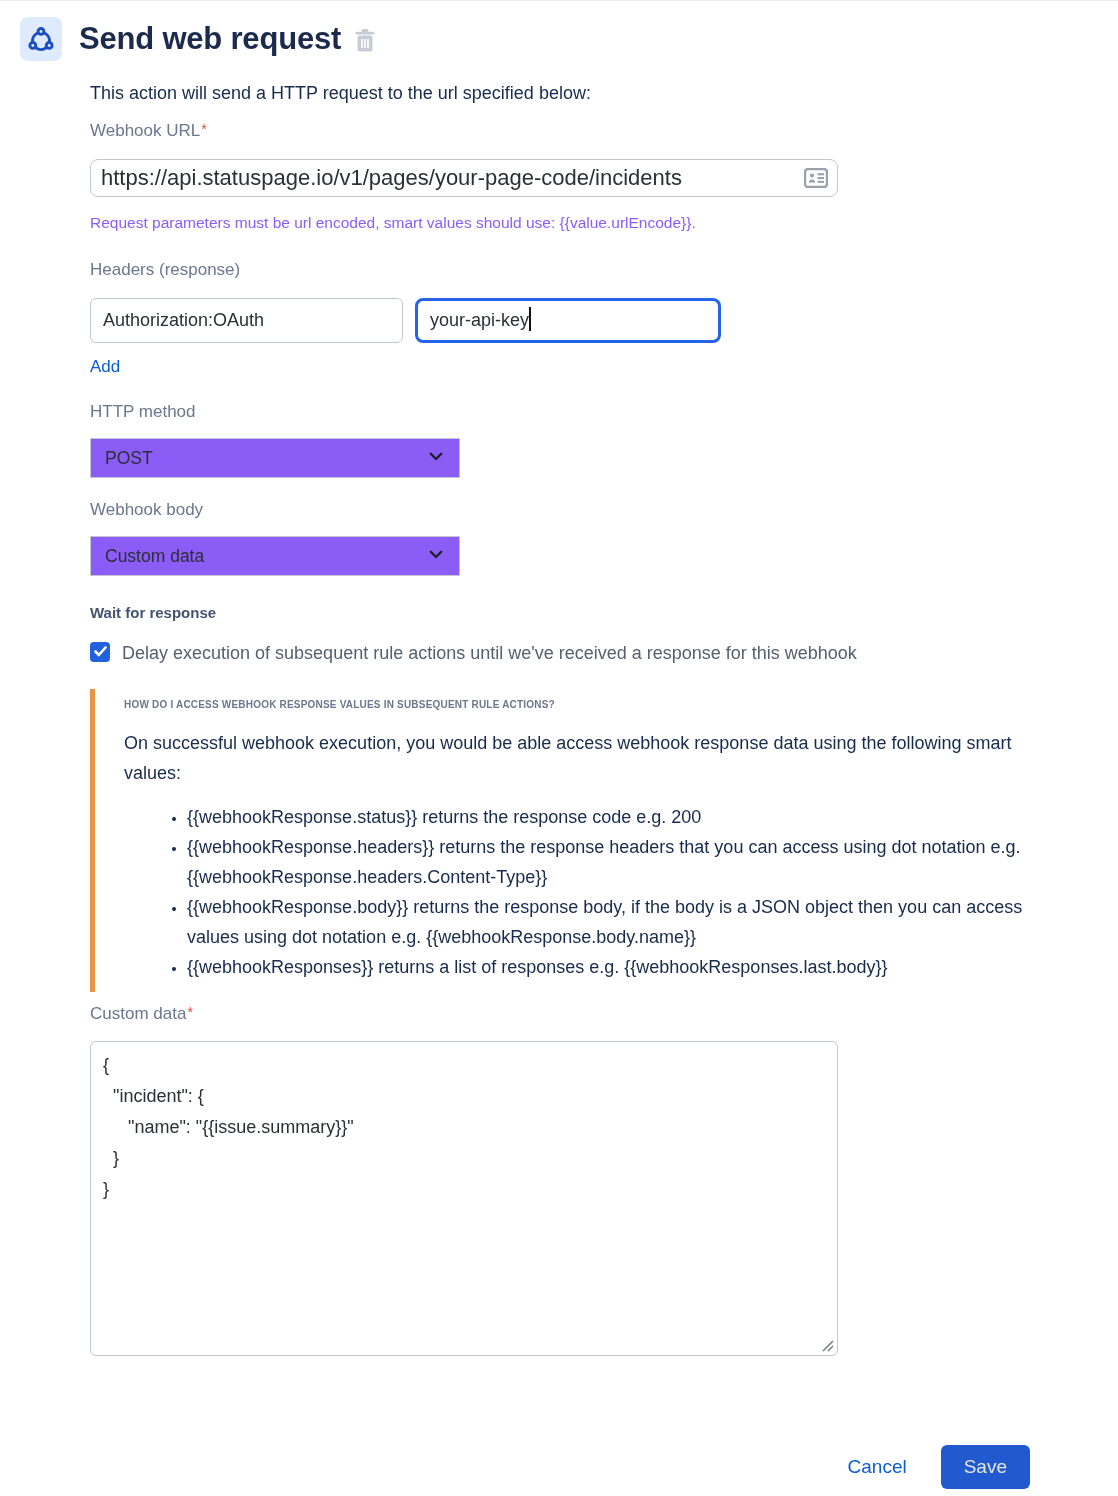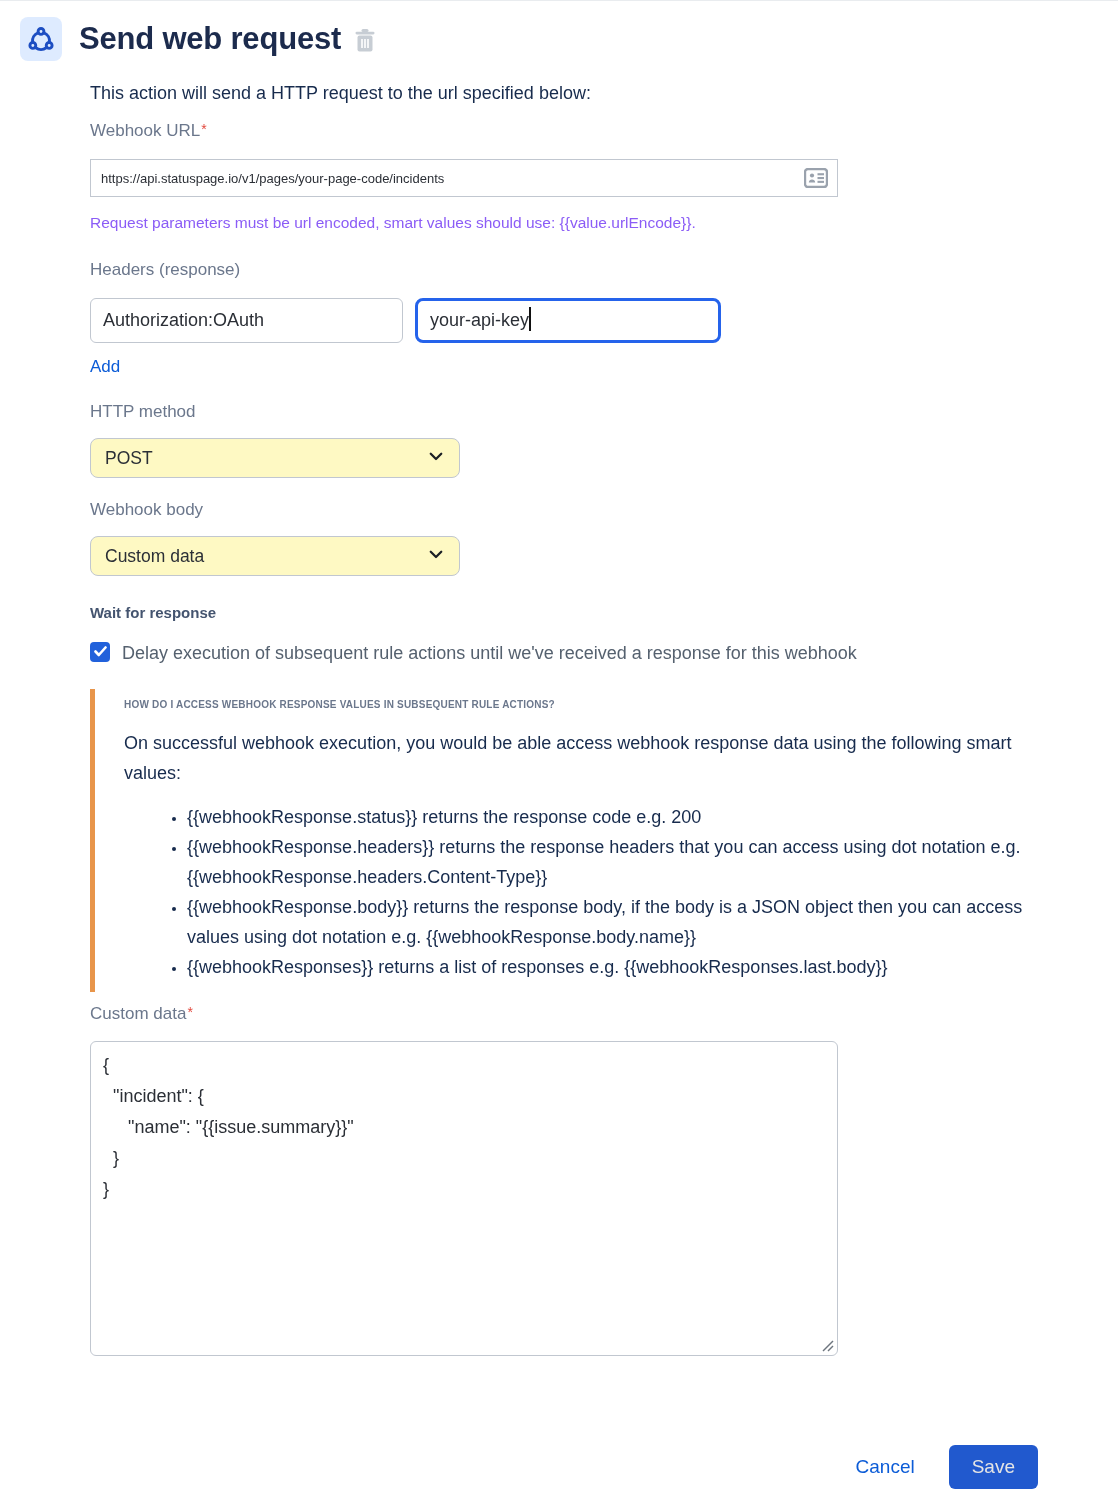--- a/index.html
+++ b/index.html
@@ -28,23 +28,23 @@
   
   .form { margin-left: 90px; margin-top: 22px; width: 960px; }
 
   .description { font-size: 18px; color: #172B4D; margin-bottom: 17px; }
 
   .field-label { font-size: 17px; color: #6B778C; margin-bottom: 18px; }
   .required { color: #E2483D; font-size: 14px; vertical-align: top; margin-left: 1px; }
 
   .url-input-wrap { position: relative; width: 748px; }
   .text-input {
-    width: 100%; height: 38px; border: 1px solid #C1C7D0; border-radius: 0;
+    width: 100%; height: 38px; border: 1px solid #C1C7D0; border-radius: 8px;
     font-family: "Liberation Sans", sans-serif;
-    font-size: 13px; color: #2b2f36; padding: 0 44px 0 10px; background: #fff; outline: none;
+    font-size: 22px; color: #2b2f36; padding: 0 44px 0 10px; background: #fff; outline: none;
   }
   .card-icon-btn {
     position: absolute; right: 8px; top: 50%; transform: translateY(-50%);
     line-height: 0; cursor: pointer; padding: 2px;
   }
 
   .helper-text { font-size: 15.5px; color: #8b5cf6; margin-top: 17px; }
 
   .section-gap-lg { margin-top: 28px; }
   .headers-row { display: flex; gap: 12px; margin-top: 0; }
@@ -57,23 +57,23 @@
   .hdr-value-wrap { position: relative; }
   .hdr-value { width: 306px; border: 3px solid #2563EB; border-radius: 8px; }
   .caret {
     position: absolute; left: 114px; top: 9px; width: 1.5px; height: 24px;
     background: #111; pointer-events: none;
   }
   .link { color: #0C5CD7; font-size: 17px; text-decoration: none; cursor: pointer; display: inline-block; }
   .add-link { margin-top: 14px; }
 
   .select-box {
-    width: 370px; height: 40px; border: 1px solid #C1C7D0; border-radius: 8px;
+    width: 370px; height: 40px; border: 1px solid #C1C7D0; border-radius: 0;
     display: flex; align-items: center; justify-content: space-between;
-    padding: 0 14px; font-size: 17.5px; color: #2b2f36; cursor: pointer; background: #fef9c3;
+    padding: 0 14px; font-size: 17.5px; color: #2b2f36; cursor: pointer; background: #8b5cf6;
     margin-top: 16px;
   }
 
   .wait-label { font-size: 15px; font-weight: 700; color: #44546F; margin-top: 28px; }
   .checkbox-row { display: flex; margin-top: 17px; width: 880px; }
   .checkbox {
     width: 20px; height: 20px; border-radius: 4px; background: #2161DB;
     display: flex; align-items: center; justify-content: center;
     flex: 0 0 auto; margin-top: 4px; cursor: pointer;
   }
@@ -96,21 +96,21 @@
   .custom-data-wrap { position: relative; width: 748px; margin-top: 17px; }
   .custom-data-textarea {
     width: 748px; height: 315px; border: 1px solid #C1C7D0; border-radius: 6px;
     font-family: "Liberation Sans", sans-serif; font-size: 18px; line-height: 31px;
     color: #2b2f36; padding: 8px 12px; resize: none; outline: none; white-space: pre;
   }
   .resize-handle { position: absolute; right: 4px; bottom: 8px; line-height: 0; cursor: nwse-resize; }
 
   
   .footer-row {
-    position: absolute; right: 80px; top: 1444px;
+    position: absolute; right: 88px; top: 1444px;
     display: flex; align-items: center; gap: 34px;
   }
   .cancel-link { font-size: 19px; }
   .save-button {
     background: #2159CE; color: #e5e5e5; font-family: "Liberation Sans", sans-serif;
     font-size: 19px; font-weight: 400; border: none; border-radius: 6px;
     padding: 11px 23px; cursor: pointer;
   }
 </style>
 </head>

